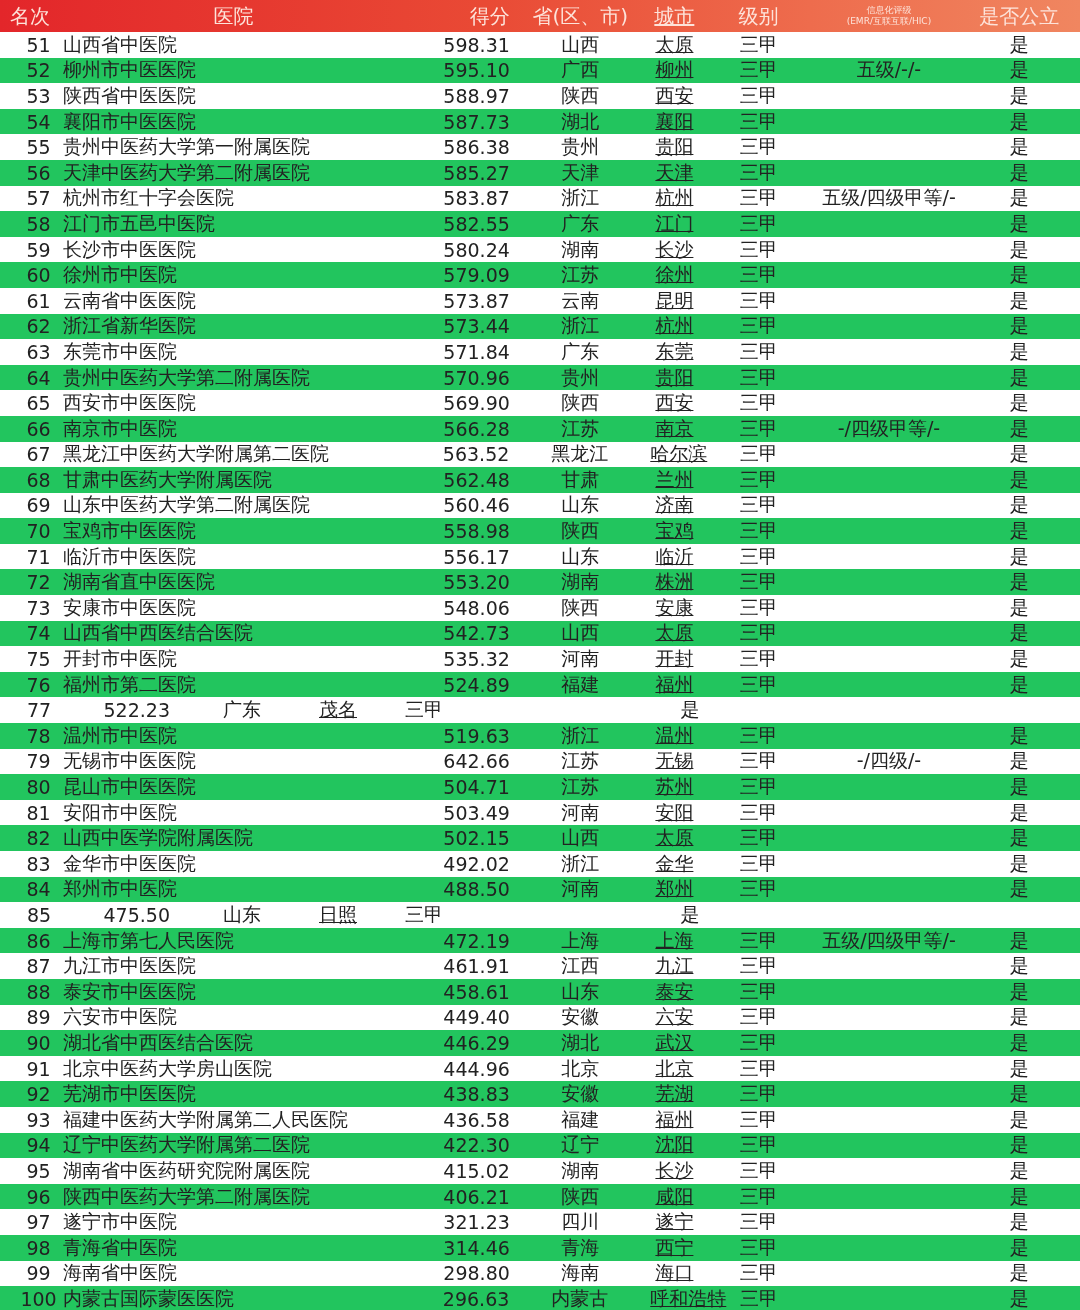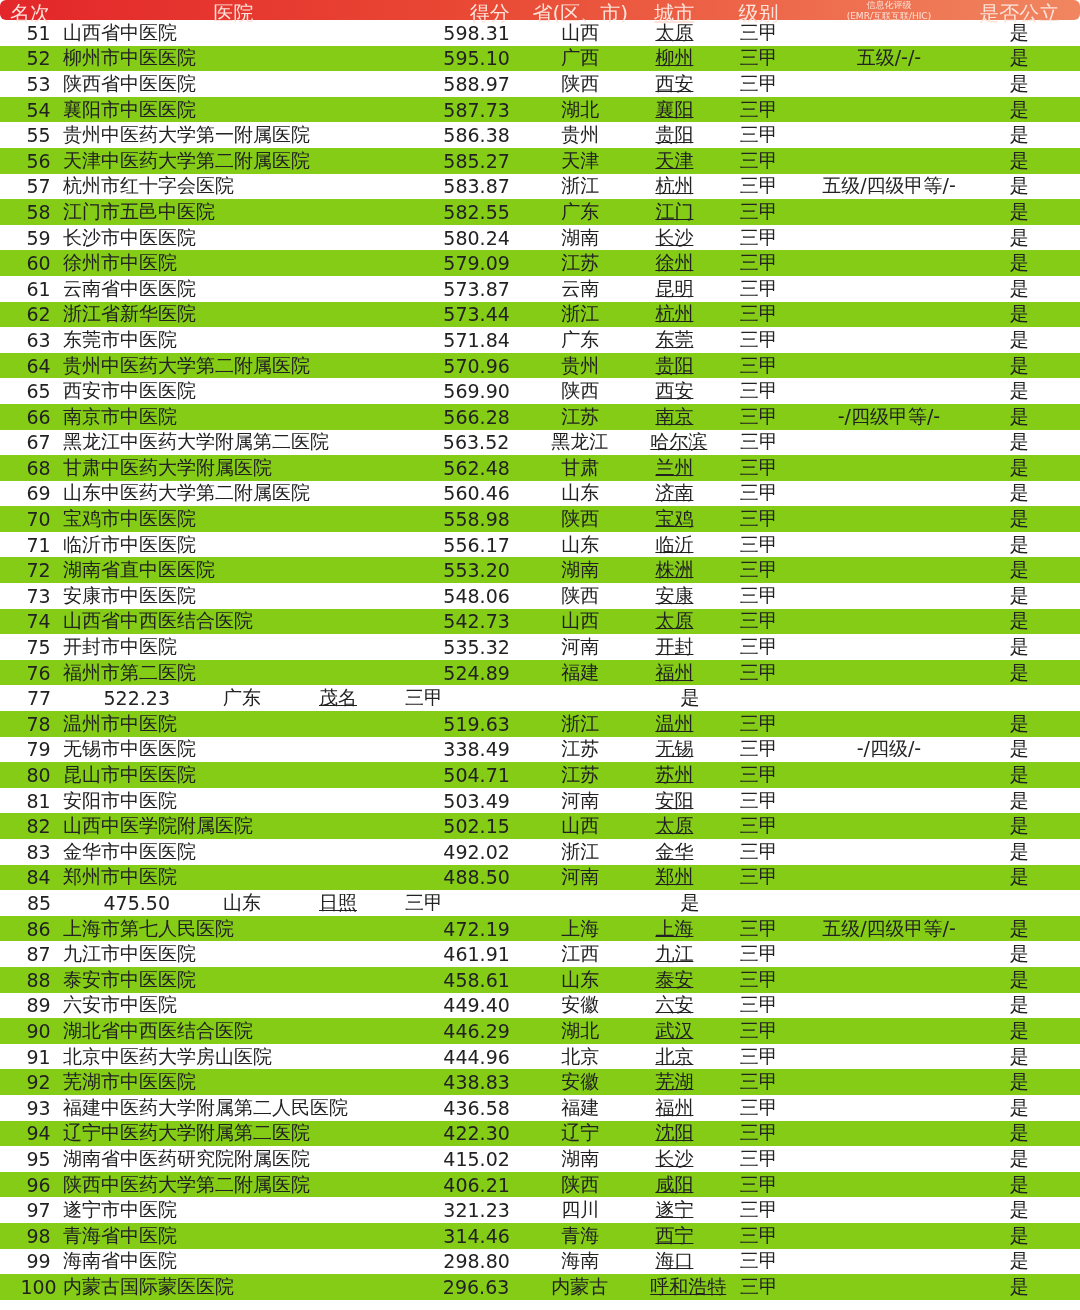--- a/index.html
+++ b/index.html
@@ -1,26 +1,25 @@
 <!DOCTYPE html>
 <html><head>
 <meta charset="utf-8">
 <style>
   * { box-sizing: border-box; margin: 0; padding: 0; }
   html, body { width: 1080px; height: 1310px; overflow: hidden; background: #ffffff; }
   body { font-family: "DejaVu Sans", "Liberation Sans", sans-serif; color: #222; }
   .table { width: 1080px; }
   .header {
-    display: flex; align-items: flex-start; height: 20px;
+    display: flex; align-items: center; height: 32px;
     background: linear-gradient(90deg, #e3262a 0%, #e94a35 45%, #ee6c4d 75%, #f08660 100%);
     color: #fde3da;
-    border-radius: 6px;
   }
   .row { display: flex; align-items: center; height: 25.6px; font-size: 19px; }
-  .row.alt { background: #84cc16; }
+  .row.alt { background: #22c55e; }
   .c { white-space: nowrap; overflow: visible; }
   .c-rank { width: 62px; text-align: center; padding-left: 16px; }
   .c-name { width: 350px; padding-left: 2px; text-align: left; }
   .c-score { width: 108px; text-align: right; }
   .c-prov { width: 144px; text-align: center; }
   .c-city { width: 50px; text-align: center; margin-left: -0px; text-decoration: underline; }
   .c-city { width: 48px; }
   .c-level { width: 124px; text-align: center; }
   .c-info { width: 142px; text-align: center; }
   .c-public { width: 124px; text-align: center; }
@@ -324,21 +323,21 @@
     <div class="c c-score">519.63</div>
     <div class="c c-prov">浙江</div>
     <div class="c c-city">温州</div>
     <div class="c c-level">三甲</div>
     <div class="c c-info"></div>
     <div class="c c-public">是</div>
   </div>
       <div class="row">
     <div class="c c-rank">79</div>
     <div class="c c-name">无锡市中医医院</div>
-    <div class="c c-score">338.49</div>
+    <div class="c c-score">642.66</div>
     <div class="c c-prov">江苏</div>
     <div class="c c-city">无锡</div>
     <div class="c c-level">三甲</div>
     <div class="c c-info">-/四级/-</div>
     <div class="c c-public">是</div>
   </div>
       <div class="row alt">
     <div class="c c-rank">80</div>
     <div class="c c-name">昆山市中医医院</div>
     <div class="c c-score">504.71</div>

